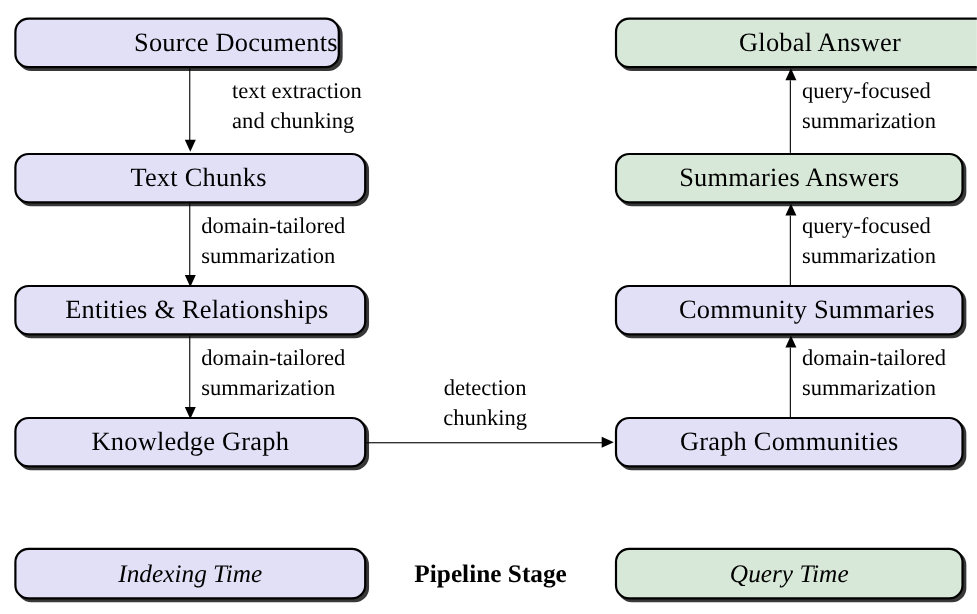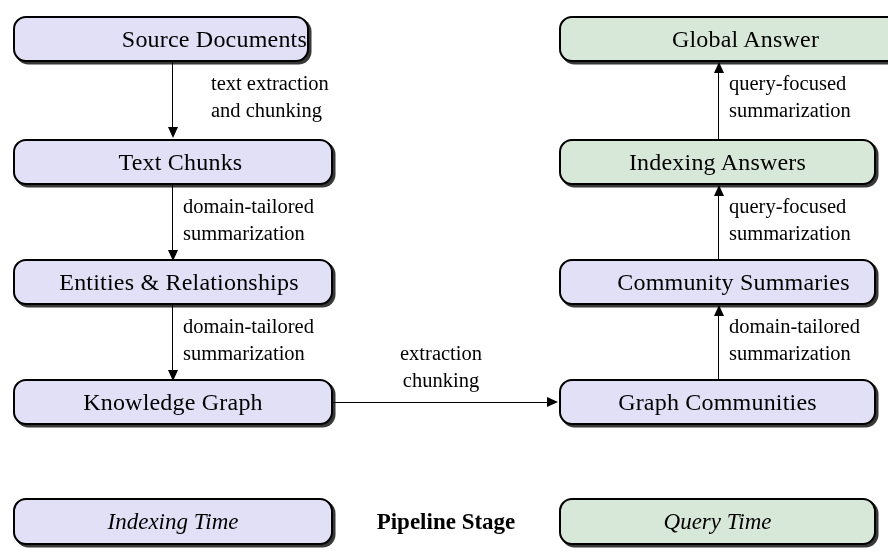--- a/index.html
+++ b/index.html
@@ -120,37 +120,37 @@
     <div>summarization</div>
   </div>
 
   <div class="node purple" style="left:13px;top:379px;width:320px;height:46px;">
     <span>Knowledge Graph</span>
   </div>
 
   <div class="hline" style="left:333px;top:402px;width:215px;"></div>
   <div class="arrowhead ah-right" style="left:547px;top:397px;"></div>
   <div class="edge-label center" style="left:386px;top:340px;width:110px;">
-    <div>extraction</div>
+    <div>detection</div>
     <div>chunking</div>
   </div>
 
   <div class="node green" style="left:559px;top:16px;width:373px;height:46px;">
     <span>Global Answer</span>
   </div>
 
   <div class="vline" style="left:718px;top:73px;height:66px;"></div>
   <div class="arrowhead ah-up" style="left:713.5px;top:62px;"></div>
   <div class="edge-label" style="left:729px;top:70px;">
     <div>query-focused</div>
     <div>summarization</div>
   </div>
 
   <div class="node green" style="left:559px;top:139px;width:317px;height:46px;">
-    <span>Indexing Answers</span>
+    <span>Summaries Answers</span>
   </div>
 
   <div class="vline" style="left:718px;top:196px;height:66px;"></div>
   <div class="arrowhead ah-up" style="left:713.5px;top:185px;"></div>
   <div class="edge-label" style="left:729px;top:193px;">
     <div>query-focused</div>
     <div>summarization</div>
   </div>
 
   <div class="node purple" style="left:559px;top:259px;width:317px;height:46px;padding-left:32px;">

